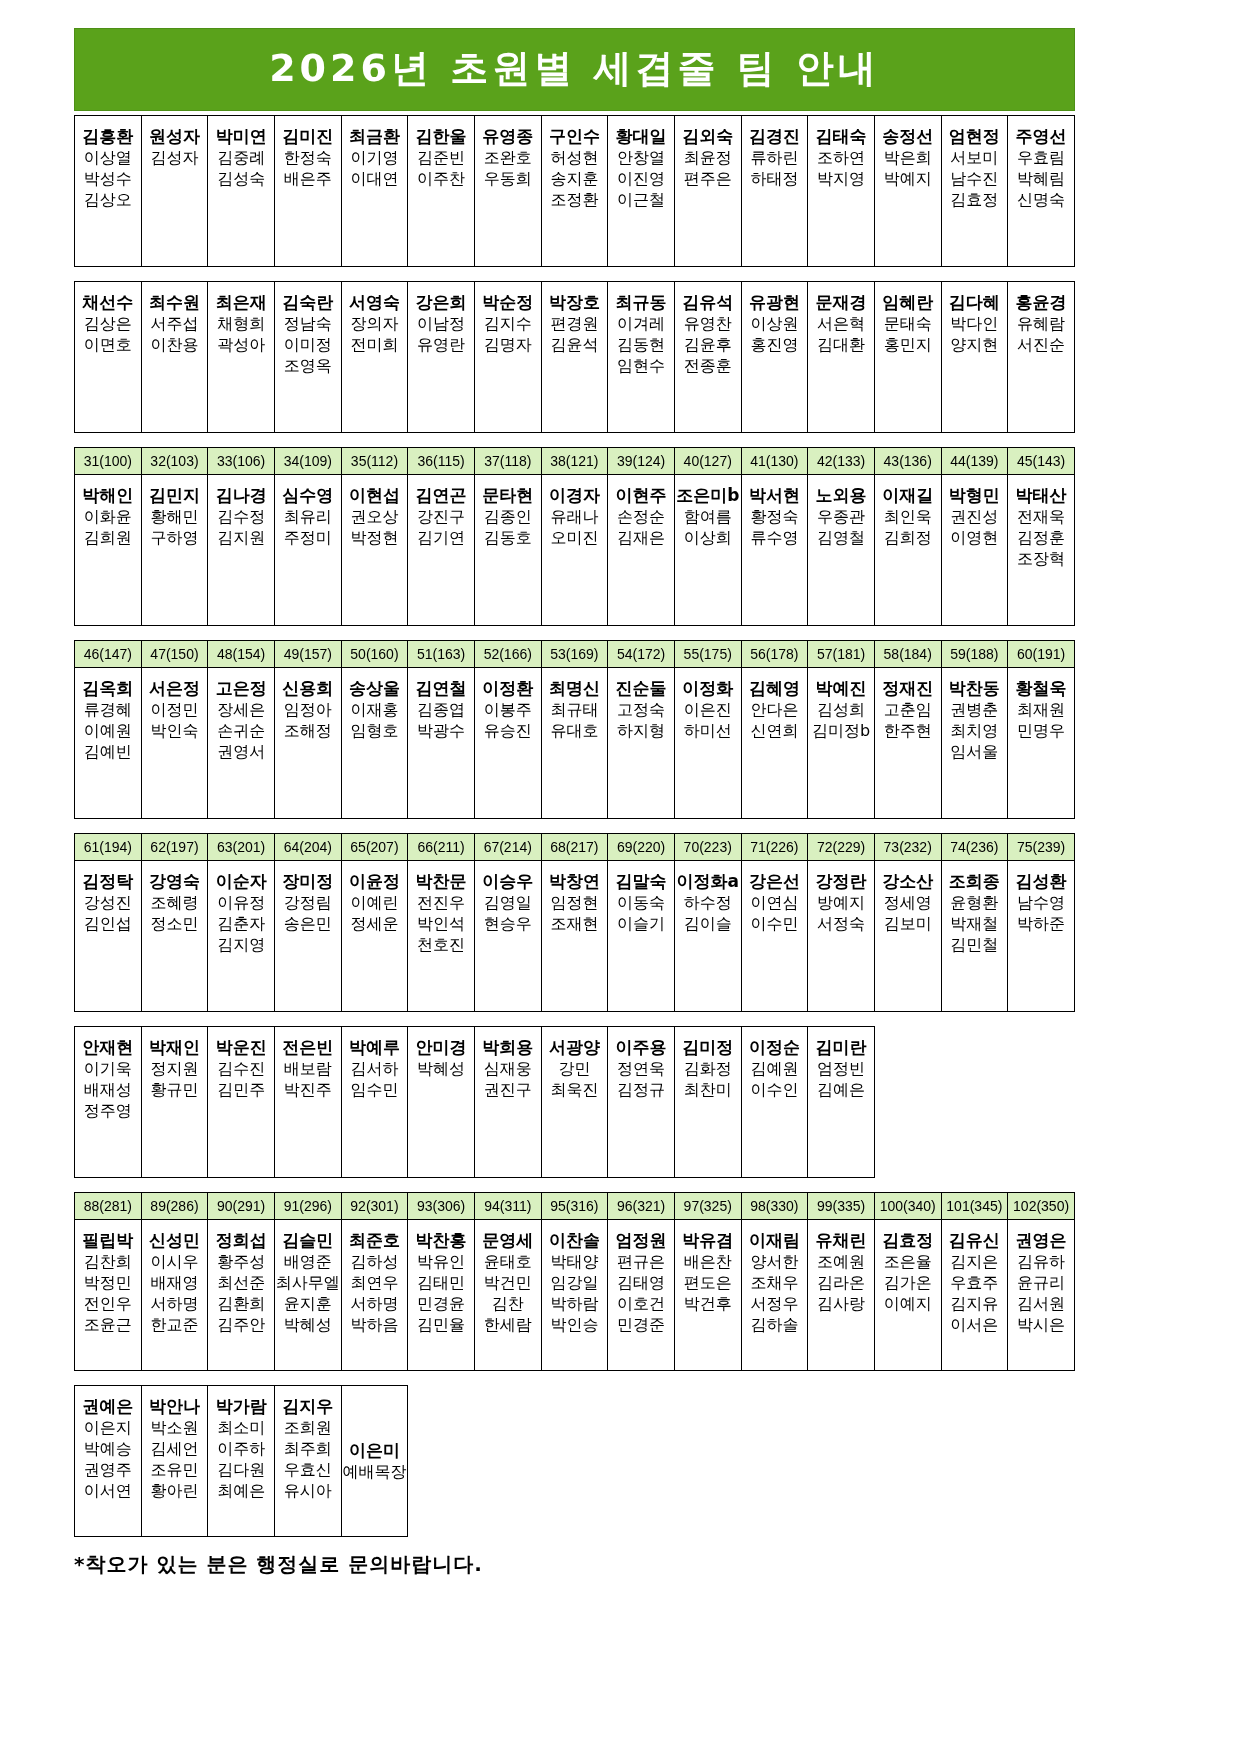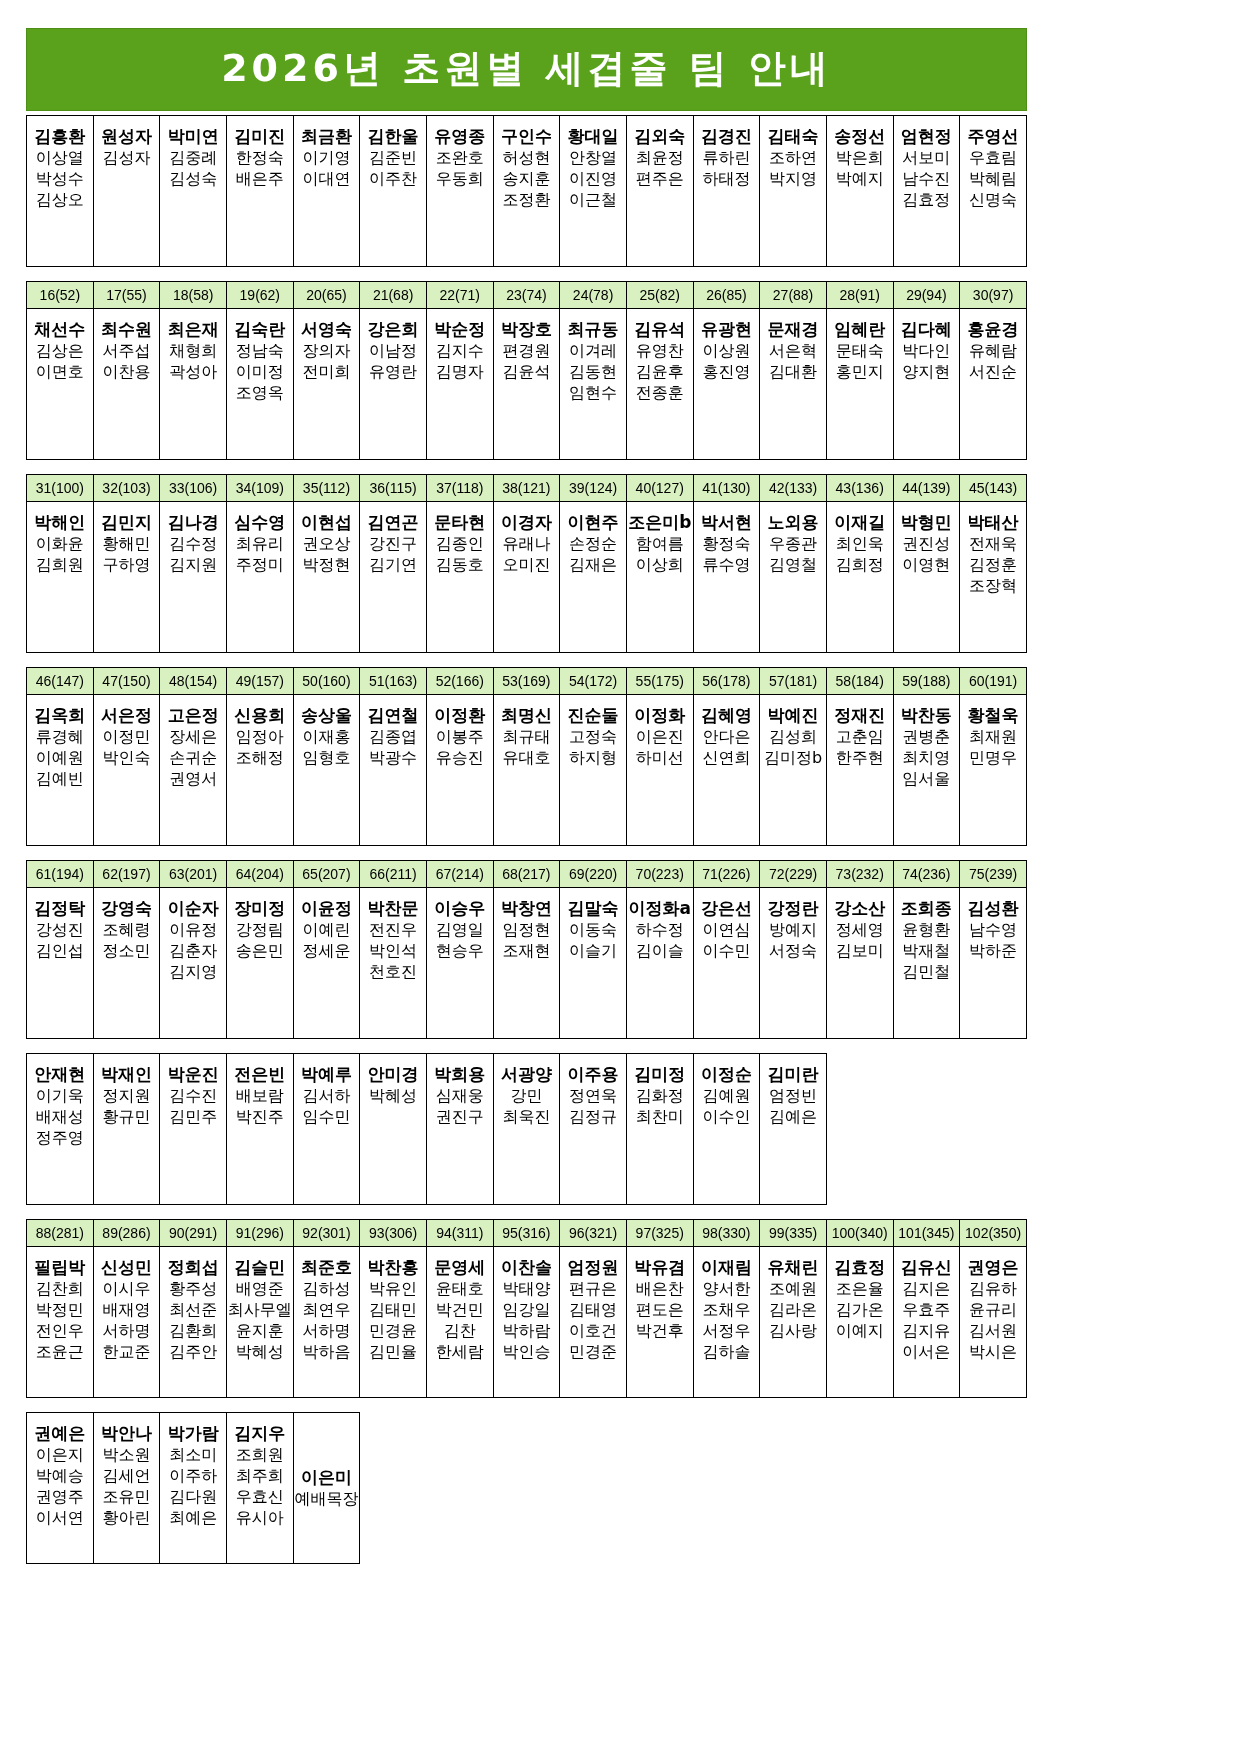--- a/index.html
+++ b/index.html
@@ -12,20 +12,21 @@
     height: 1754px;
     font-family: "Liberation Sans", sans-serif;
     color: #000000;
   }
   .page {
     width: 1053px;
     height: 1754px;
     box-sizing: border-box;
     padding: 28px 26px 10px 26px;
     position: relative;
+    margin-left: 48px;
   }
   .title-bar {
     background: #5aa21b;
     color: #ffffff;
     text-align: center;
     font-size: 38px;
     font-weight: bold;
     letter-spacing: 4px;
     padding: 14px 0 16px 0;
     border: 1px solid #4d8f16;
@@ -212,37 +213,20 @@
             <div class="cell">
               <div class="m">주영선</div>
               <div class="n">우효림</div>
               <div class="n">박혜림</div>
               <div class="n">신명숙</div>
             </div>
           </td>
         </tr>
         <tr class="spacer-row">
           <td colspan="15"></td>
-        </tr>
-        <tr class="hdr-row">
-          <td>16(52)</td>
-          <td>17(55)</td>
-          <td>18(58)</td>
-          <td>19(62)</td>
-          <td>20(65)</td>
-          <td>21(68)</td>
-          <td>22(71)</td>
-          <td>23(74)</td>
-          <td>24(78)</td>
-          <td>25(82)</td>
-          <td>26(85)</td>
-          <td>27(88)</td>
-          <td>28(91)</td>
-          <td>29(94)</td>
-          <td>30(97)</td>
         </tr>
         <tr class="body-row">
           <td>
             <div class="cell">
               <div class="m">채선수</div>
               <div class="n">김상은</div>
               <div class="n">이면호</div>
             </div>
           </td>
           <td>
@@ -1034,14 +1018,15 @@
           <td class="empty" style="border: none;"></td>
           <td class="empty" style="border: none;"></td>
           <td class="empty" style="border: none;"></td>
           <td class="empty" style="border: none;"></td>
           <td class="empty" style="border: none;"></td>
           <td class="empty" style="border: none;"></td>
         </tr>
       </tbody>
   </table>
 
+  <div class="footnote">*착오가 있는 분은 행정실로 문의바랍니다.</div>
 
 </div>
 
 </body></html>

